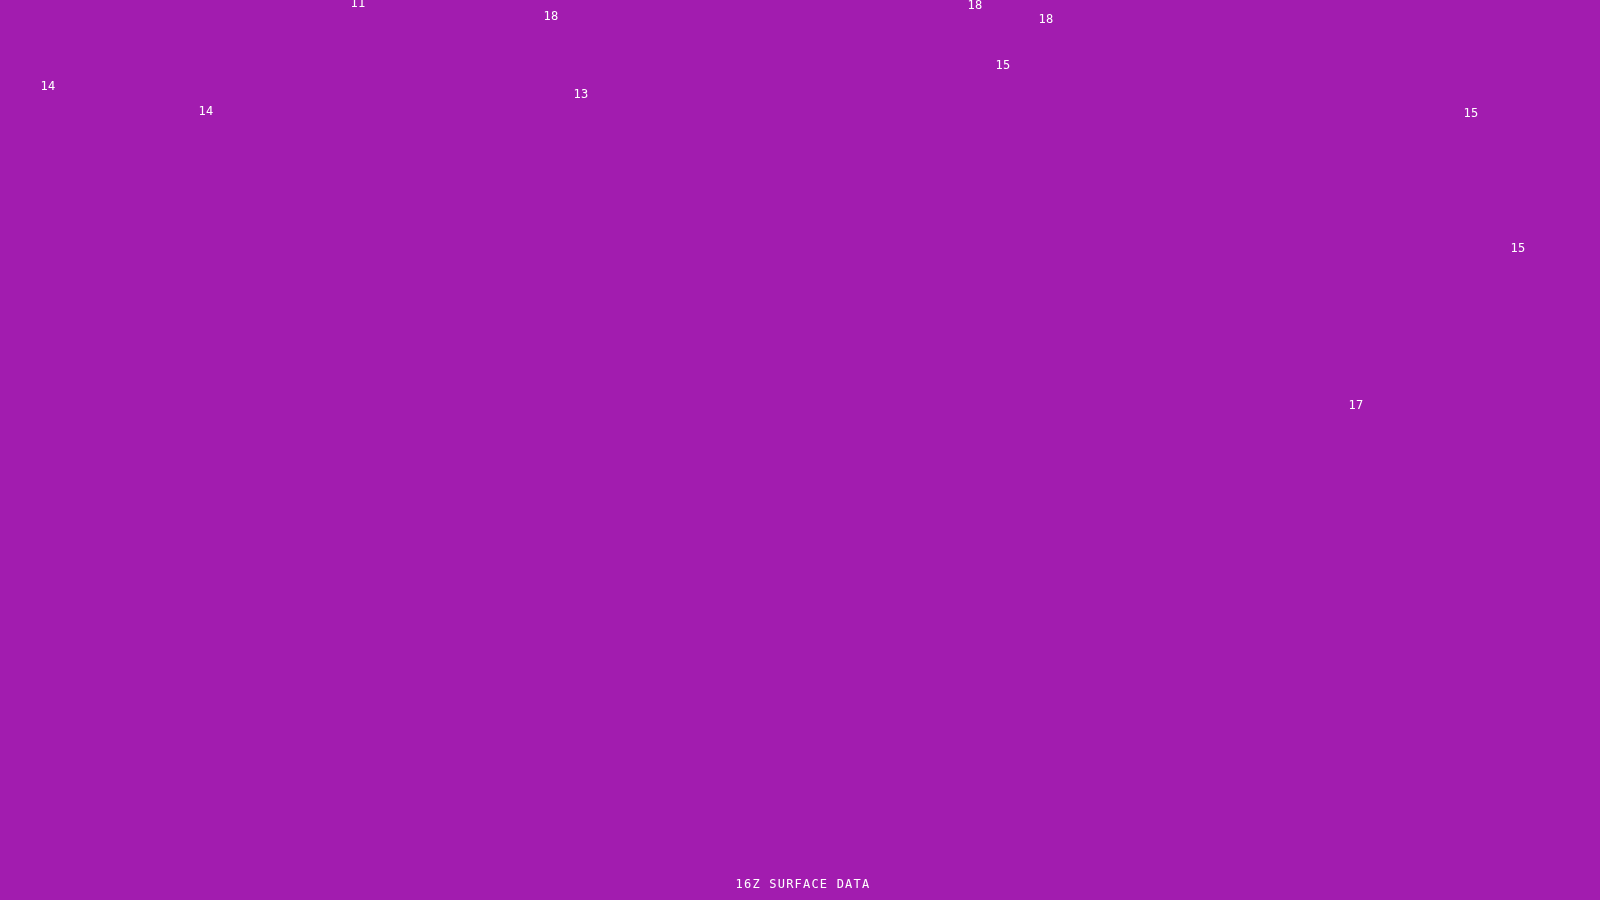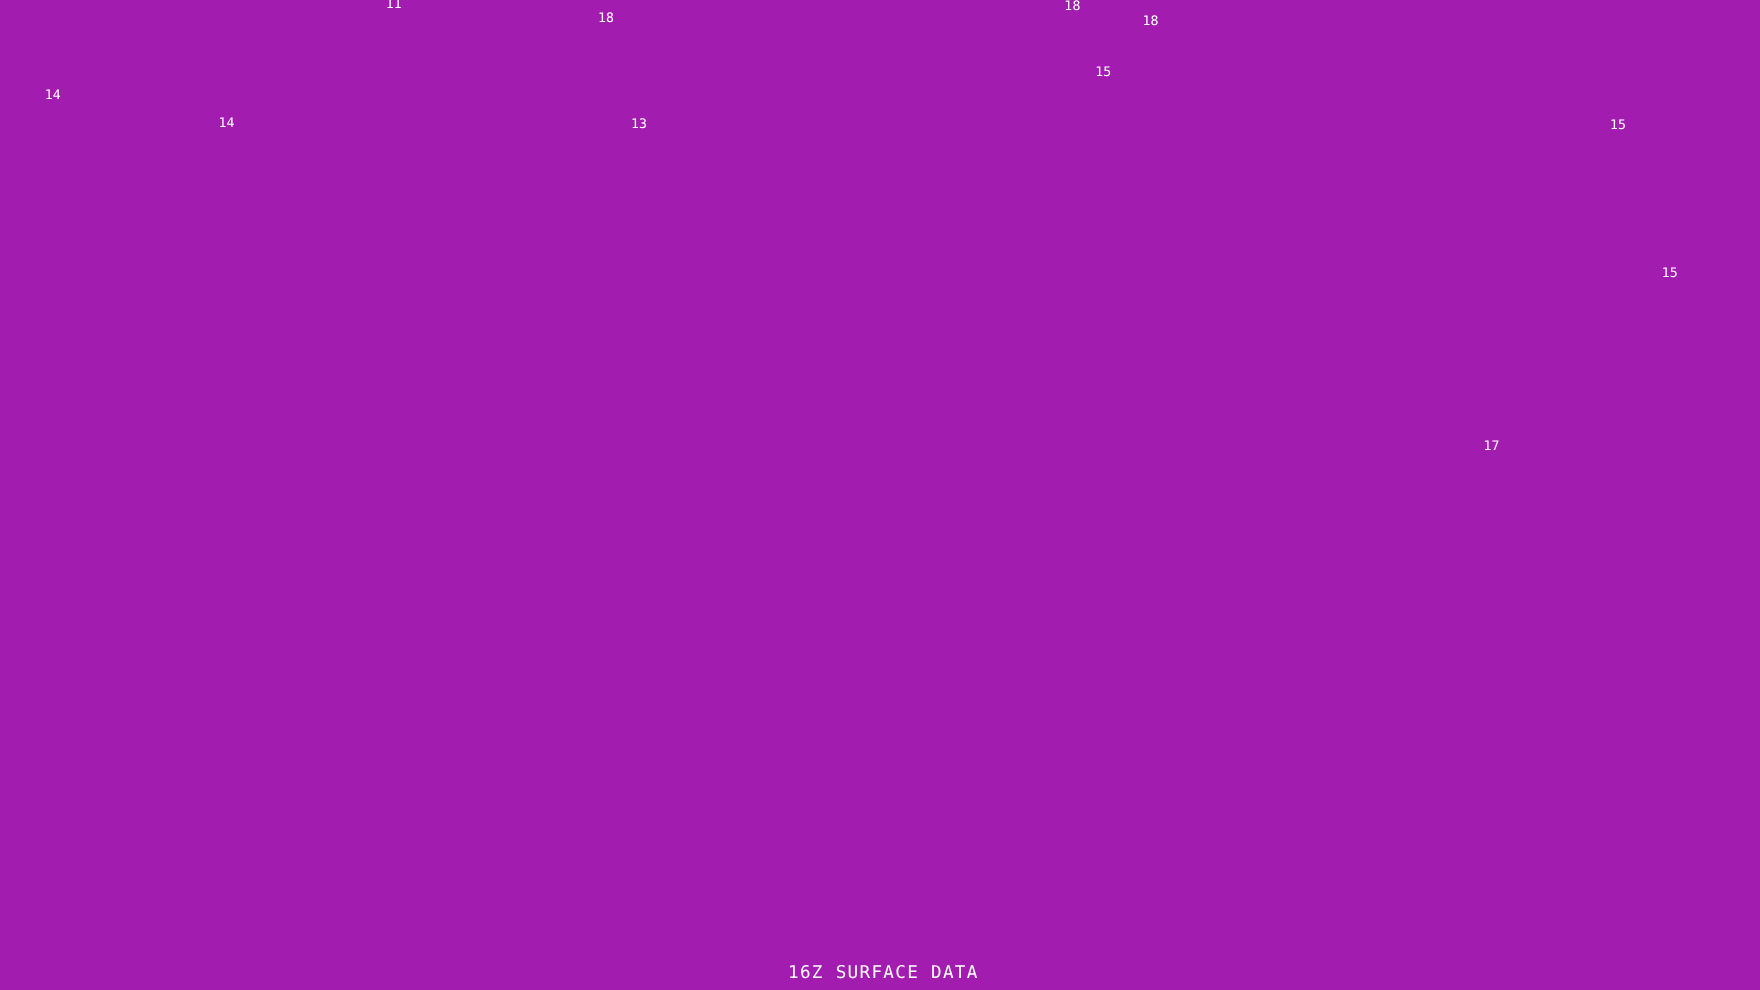--- a/index.html
+++ b/index.html
@@ -22,38 +22,38 @@
     font-size: 12px;
     line-height: 12px;
     letter-spacing: 0.2px;
     white-space: nowrap;
     transform: translate(-50%, -50%);
   }
   .footer-label {
     position: absolute;
     color: #ffffff;
     font-family: "DejaVu Sans Mono", monospace;
-    font-size: 16px;
+    font-size: 12px;
     line-height: 12px;
     letter-spacing: 1.2px;
     white-space: nowrap;
     transform: translate(-50%, -50%);
   }
 </style>
 </head>
 <body>
 
 <div id="stage">
   <div id="points-layer">
       <div class="station-label" style="left: 358px; top: 3px;">11</div>
       <div class="station-label" style="left: 551px; top: 16px;">18</div>
       <div class="station-label" style="left: 975px; top: 5px;">18</div>
       <div class="station-label" style="left: 1046px; top: 19px;">18</div>
       <div class="station-label" style="left: 1003px; top: 65px;">15</div>
       <div class="station-label" style="left: 48px; top: 86px;">14</div>
       <div class="station-label" style="left: 206px; top: 111px;">14</div>
-      <div class="station-label" style="left: 581px; top: 112px;">13</div>
+      <div class="station-label" style="left: 581px; top: 94px;">13</div>
       <div class="station-label" style="left: 1471px; top: 113px;">15</div>
       <div class="station-label" style="left: 1518px; top: 248px;">15</div>
       <div class="station-label" style="left: 1356px; top: 405px;">17</div>
     </div>
   <div class="footer-label" id="footer-caption" style="left: 803px; top: 884px;">16Z SURFACE DATA</div>
 </div>
 
 </body></html>

